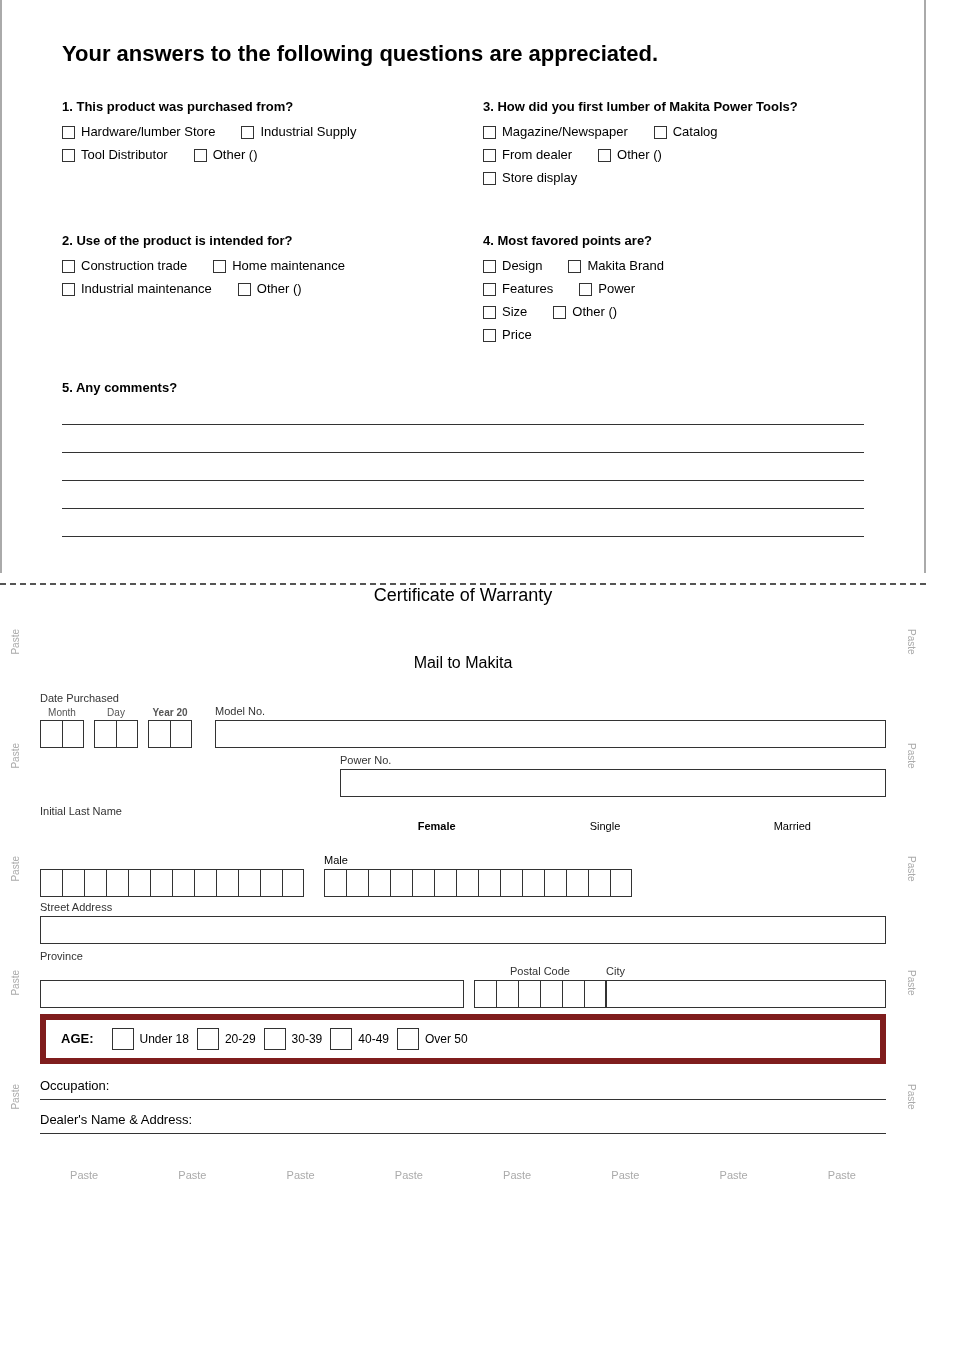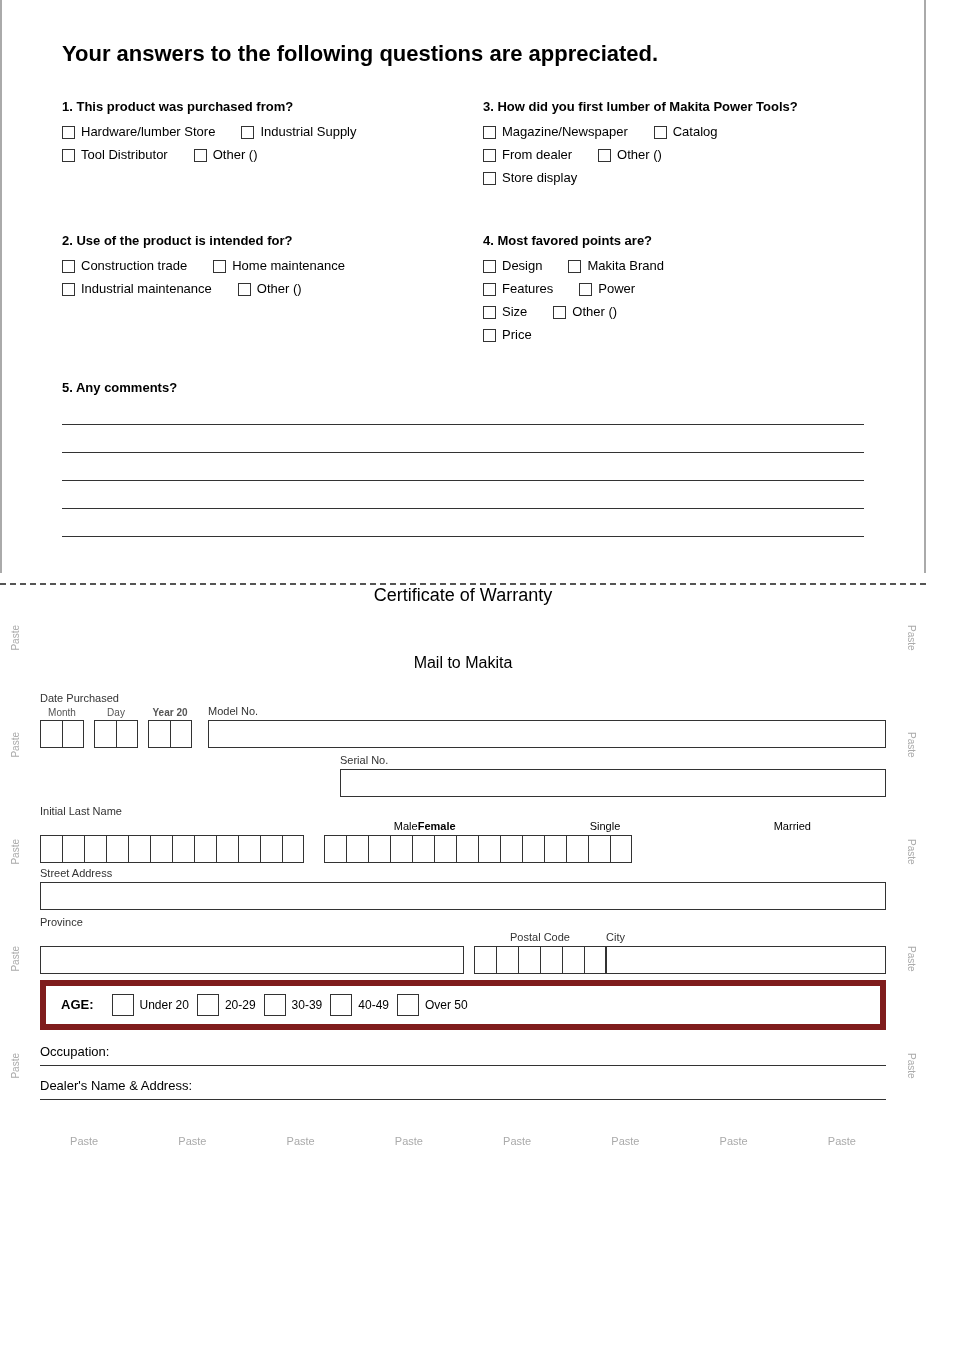--- a/index.html
+++ b/index.html
@@ -110,21 +110,21 @@
 
     .cert-subtitle {
       text-align: center;
       font-size: 16px;
       margin-bottom: 20px;
       margin-top: 48px;
     }
 
     .form-row {
       display: flex;
-      gap: 16px;
+      gap: 23px;
       margin-bottom: 6px;
       align-items: flex-end;
     }
 
     .form-label {
       font-size: 11px;
       color: #333;
       margin-bottom: 3px;
     }
 
@@ -451,21 +451,21 @@
         <div class="model-section">
           <div class="form-label">Model No.</div>
           <div class="input-box model-input"></div>
         </div>
       </div>
 
       <div style="margin-bottom:8px;">
         <div style="display:flex;gap:20px;">
           <div style="flex:0 0 280px;"></div>
           <div style="flex:1;">
-            <div class="form-label">Serial No.</div>
+            <div class="form-label">Power No.</div>
             <div class="input-box serial-input"></div>
           </div>
         </div>
       </div>
 
       <div style="margin-bottom:4px;">
         <div class="form-label">Initial Last Name</div>
         <div style="display:flex; gap:20px; align-items:flex-end;">
 
           <div style="display:flex;">
@@ -478,21 +478,21 @@
             <div class="char-box"></div>
             <div class="char-box"></div>
             <div class="char-box"></div>
             <div class="char-box"></div>
             <div class="char-box"></div>
             <div class="char-box"></div>
           </div>
 
           <div style="flex:1;display:flex;flex-direction:column;">
             <div style="display:flex; justify-content:space-around; font-size:11px; margin-bottom:3px;">
-              <span style="flex:1;text-align:right;">Male</span>
+              <span style="flex:1;text-align:left;margin-top:34px;">Male</span>
               <span style="flex:1;text-align:left;font-weight:bold;">Female</span>
               <span style="flex:2;text-align:center;">Single</span>
               <span style="flex:2;text-align:center;">Married</span>
             </div>
             <div style="display:flex;">
               <div class="char-box"></div>
               <div class="char-box"></div>
               <div class="char-box"></div>
               <div class="char-box"></div>
               <div class="char-box"></div>
@@ -536,21 +536,21 @@
         <div style="flex:0 0 280px; display:flex; flex-direction:column;">
           <div class="form-label">City</div>
           <div class="input-box" style="width:280px;"></div>
         </div>
       </div>
 
       <div class="age-row">
         <span class="age-label">AGE:</span>
         <div class="age-item">
           <div class="age-box"></div>
-          <span>Under 20</span>
+          <span>Under 18</span>
         </div>
         <div class="age-item">
           <div class="age-box"></div>
           <span>20-29</span>
         </div>
         <div class="age-item">
           <div class="age-box"></div>
           <span>30-39</span>
         </div>
         <div class="age-item">

